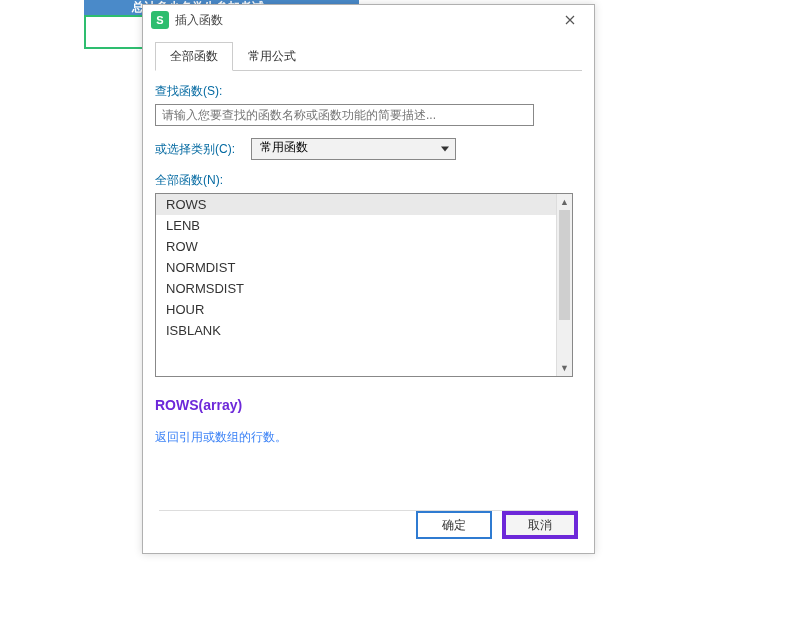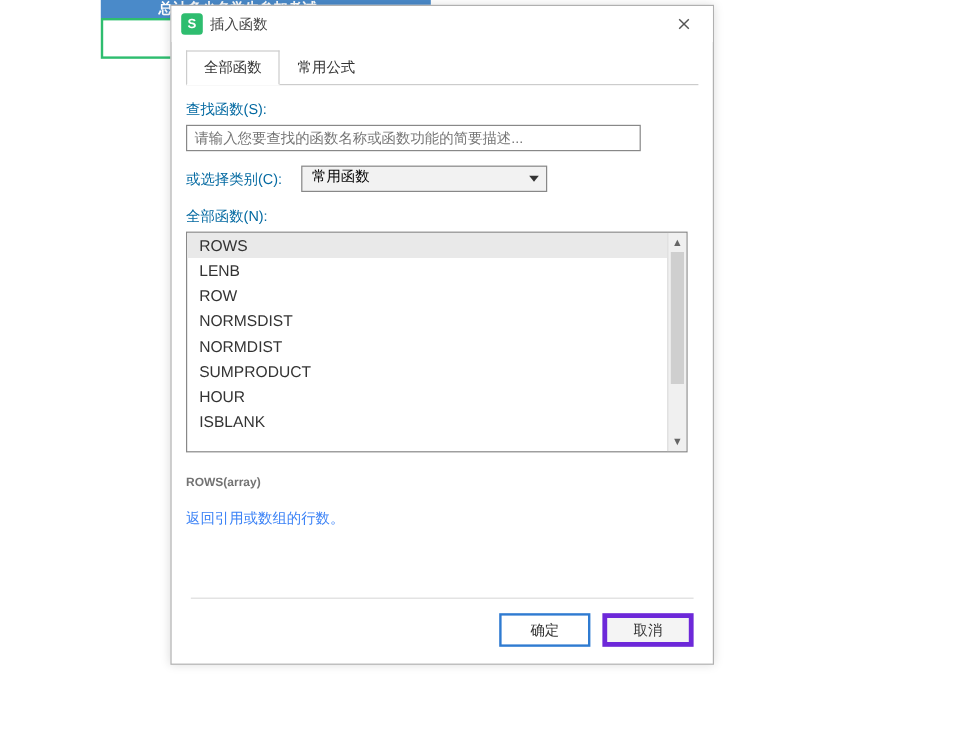--- a/index.html
+++ b/index.html
@@ -170,41 +170,40 @@
   }
   .scroll-thumb {
     position:absolute;
     left:2px; right:2px;
     top:16px;
     height: 110px;
     background:#cfcfcf;
   }
   .syntax {
     font-weight: bold;
-    font-size: 10px;
-    color: #737373;
+    font-size: 14px;
+    color: #6d28d9;
     margin-top: 20px;
     margin-bottom: 16px;
     font-family: "Segoe UI", sans-serif;
   }
   .desc {
     font-size: 12px;
     color: #3b82f6;
     margin-bottom: 40px;
   }
   .button-row {
     position: absolute;
     bottom: 14px;
     right: 16px;
     left: 16px;
     display: flex;
     justify-content: flex-end;
     gap: 10px;
     border-top: 1px solid #ddd;
-    padding-top: 12px;
   }
   .btn {
     min-width: 76px;
     height: 28px;
     border: 4px solid #6d28d9;
     background: #f4f4f4;
     font-size: 12px;
     color: #333;
     cursor: pointer;
     display:flex;align-items:center;justify-content:center;
@@ -247,23 +246,22 @@
       </div>
     </div>
 
     <div class="label-row">全部函数(N):</div>
 
     <div class="listbox">
       <div class="listbox-items" id="fn-list">
           <div class="list-item selected">ROWS</div>
           <div class="list-item">LENB</div>
           <div class="list-item">ROW</div>
+          <div class="list-item">NORMDIST</div>
           <div class="list-item">NORMSDIST</div>
-          <div class="list-item">NORMDIST</div>
-          <div class="list-item">SUMPRODUCT</div>
           <div class="list-item">HOUR</div>
           <div class="list-item">ISBLANK</div>
         </div>
       <div class="scrollbar">
         <div class="scroll-arrow">▲</div>
         <div class="scroll-thumb"></div>
         <div class="scroll-arrow" style="position:absolute;bottom:0;left:0;right:0">▼</div>
       </div>
     </div>
 

